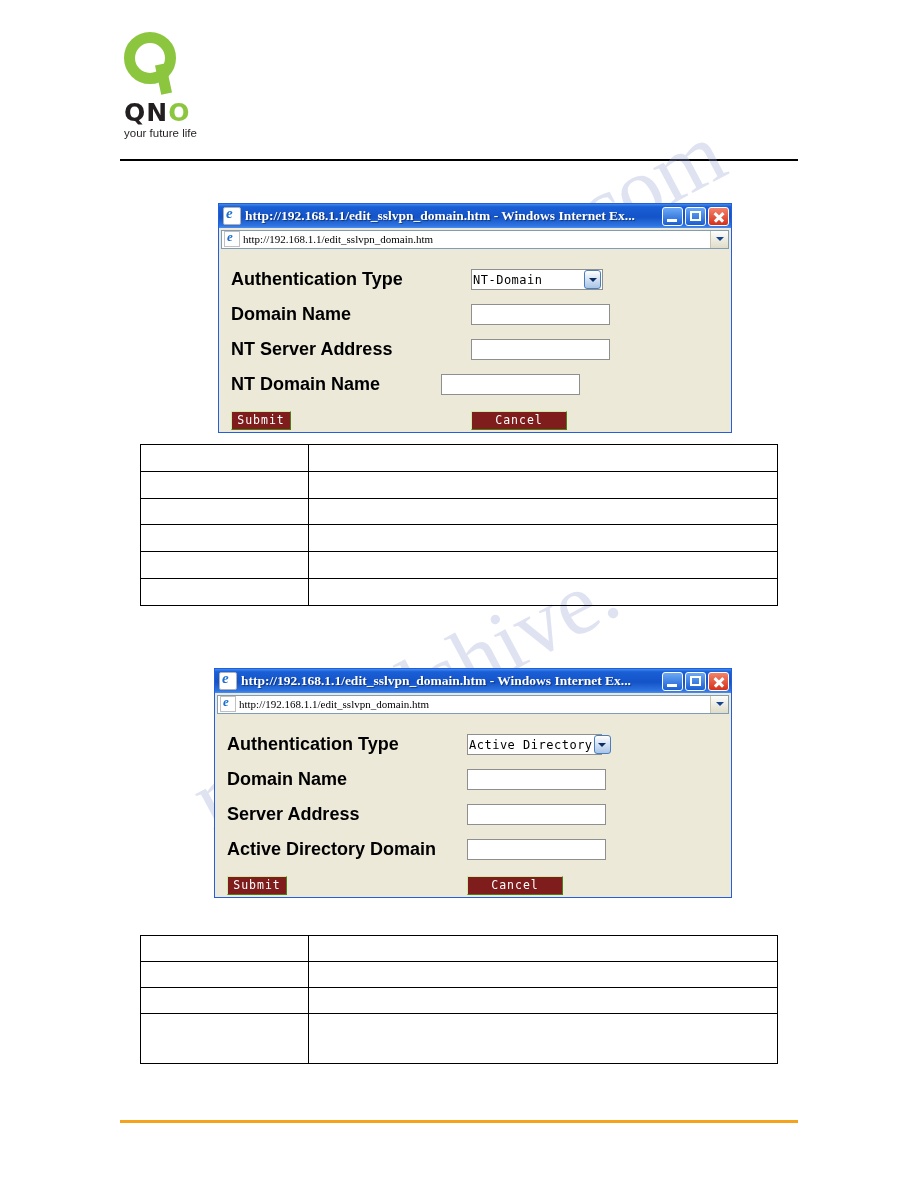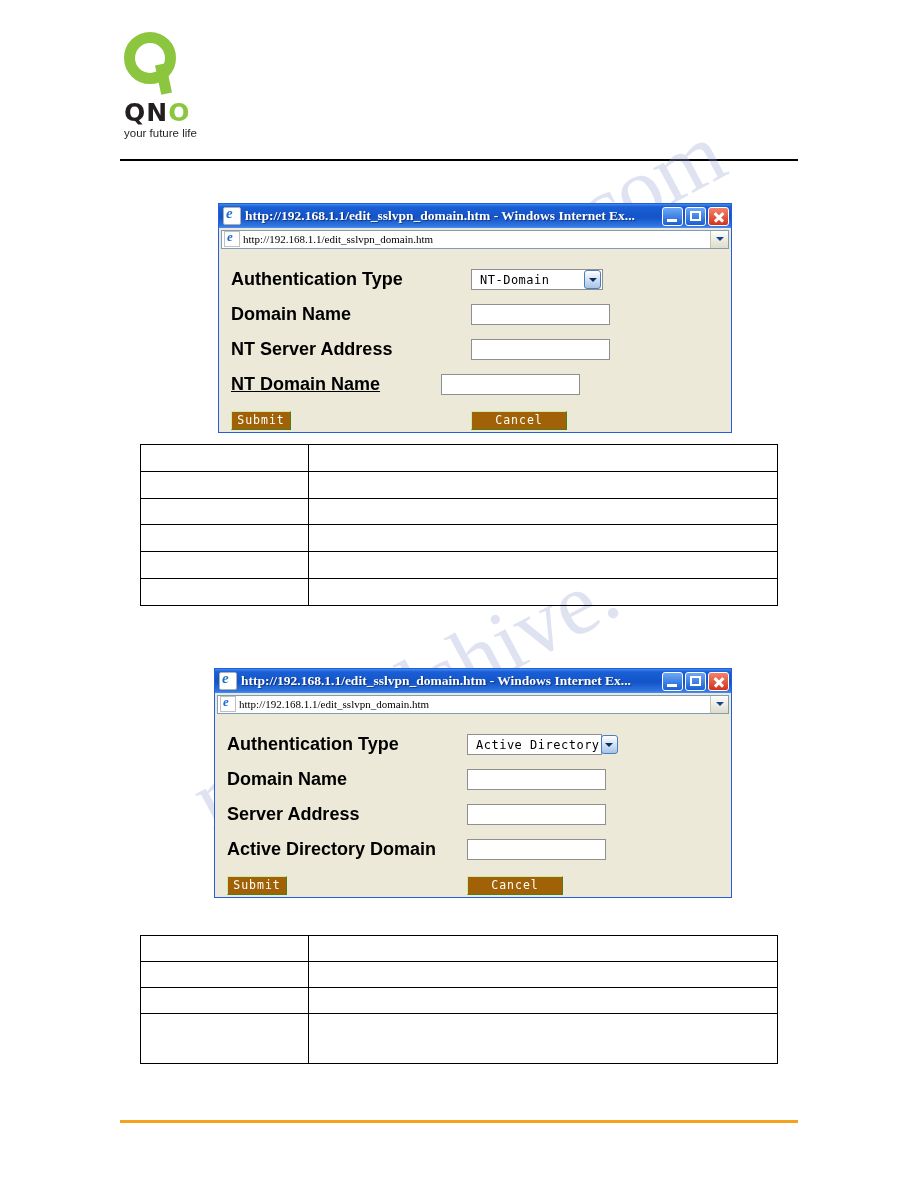--- a/index.html
+++ b/index.html
@@ -255,21 +255,21 @@
     height: 21px;
   }
   .sel-box {
     background: #ffffff;
     border: 1px solid #8f8f8f;
     box-sizing: border-box;
     height: 21px;
     display: flex;
     align-items: center;
     justify-content: space-between;
-    padding-left: 8px;
+    padding-left: 1px;
   }
   .sel-text {
     font-family: "DejaVu Sans Mono", monospace;
     font-size: 12px;
     color: #000000;
     letter-spacing: 0.5px;
     white-space: nowrap;
   }
   .sel-arrow {
     width: 17px;
@@ -280,21 +280,21 @@
     border-radius: 3px;
     display: flex;
     align-items: center;
     justify-content: center;
     flex: none;
     box-sizing: border-box;
   }
   .sel-arrow .caret { border-top-color: #0b2d66; }
 
   .btn-green {
-    background: #a16207;
+    background: #7f1d1d;
     border-top: 1px solid #cfe8a4;
     border-left: 1px solid #cfe8a4;
     border-right: 1px solid #4f7d16;
     border-bottom: 1px solid #4f7d16;
     color: #ffffff;
     font-family: "DejaVu Sans Mono", monospace;
     font-size: 11.5px;
     letter-spacing: 1px;
     text-align: center;
     box-sizing: border-box;
@@ -398,21 +398,21 @@
       <div class="form-label" style="width:240px;">Domain Name</div>
       <div class="txt-input" style="width:139px;" title=""></div>
     </div>
 
     <div class="form-row" style="position:absolute; left:12px; top:89px; width:478px;">
       <div class="form-label" style="width:240px;">NT Server Address</div>
       <div class="txt-input" style="width:139px;" title=""></div>
     </div>
 
     <div class="form-row" style="position:absolute; left:12px; top:124px; width:478px;">
-      <div class="form-label" style="width:210px;text-decoration:underline;">NT Domain Name</div>
+      <div class="form-label" style="width:210px;">NT Domain Name</div>
       <div class="txt-input" style="width:139px;" title=""></div>
     </div>
 
     <div class="btn-green" style="position:absolute; left:12px; top:161px; width:60px;">Submit</div>
     <div class="btn-green" style="position:absolute; left:252px; top:161px; width:96px;">Cancel</div>
   </div>
 </div>
 
 <table class="tbl" style="left:140px; top:444px; width:638px;">
   <tbody>

